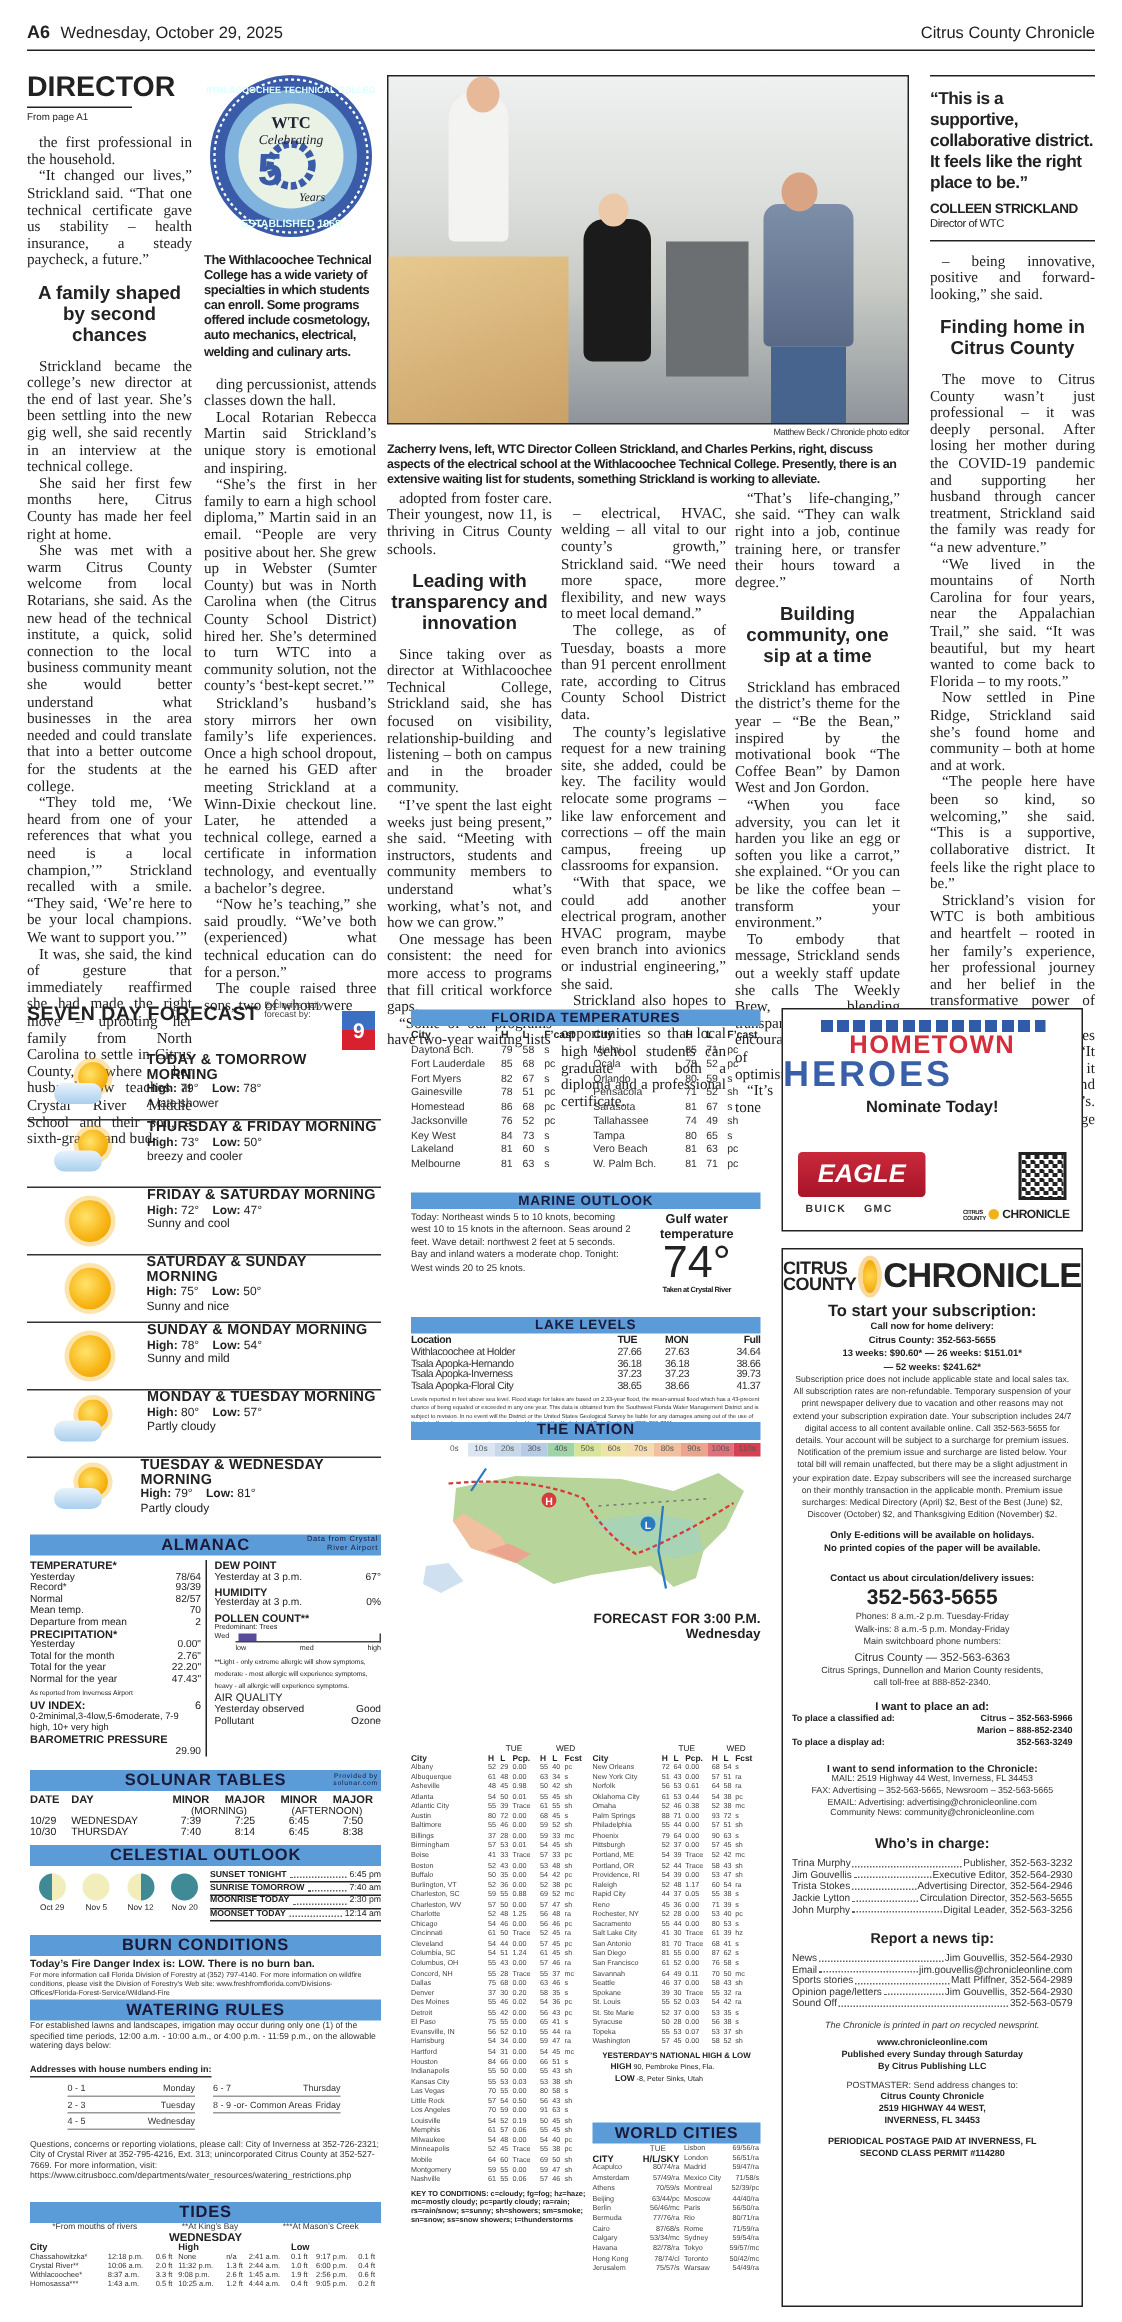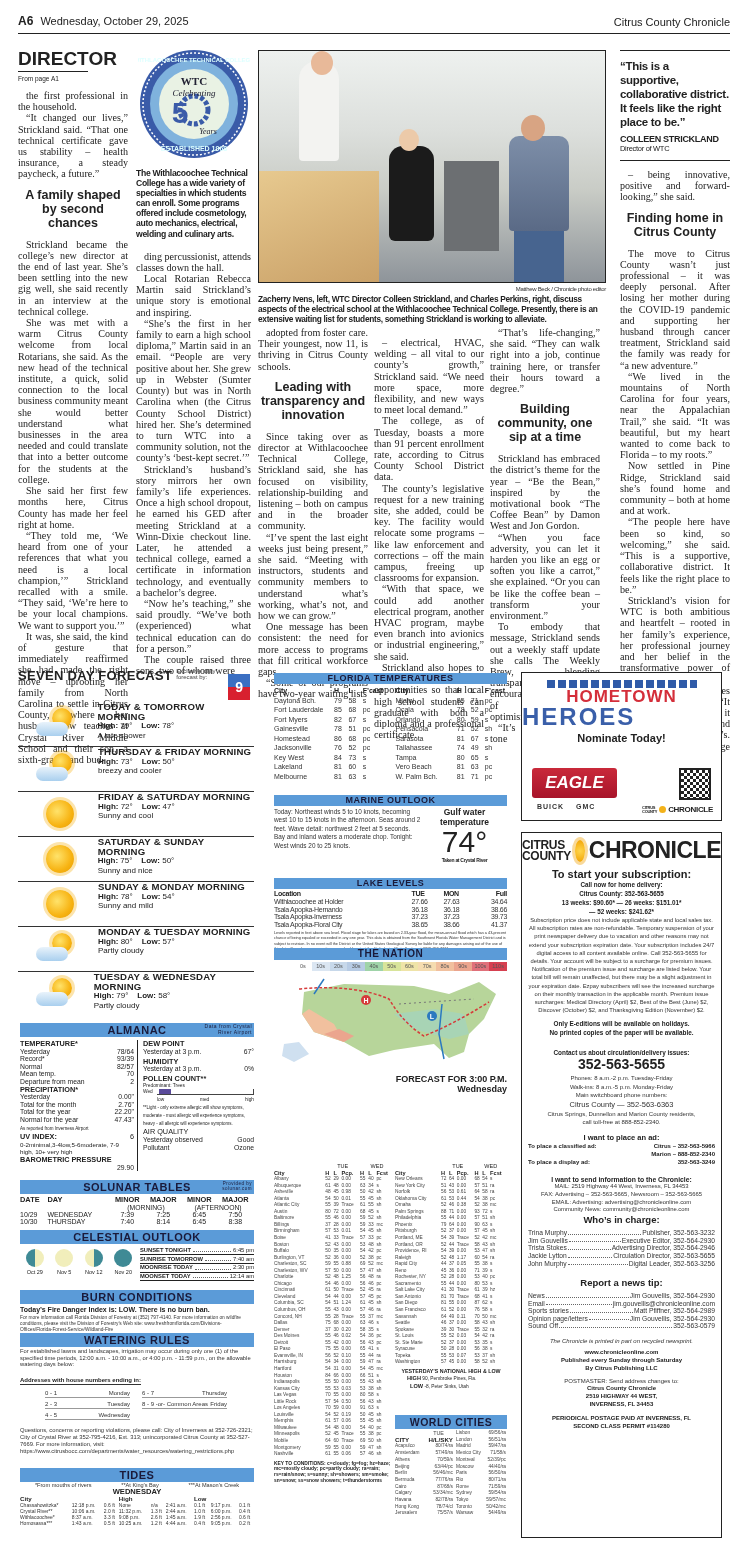--- a/index.html
+++ b/index.html
@@ -41,22 +41,22 @@
 <div class="abs" style="left:18px;top:48px;width:110px">
   <div class="sans" style="font-weight:900;font-size:19px;border-bottom:1.5px solid #222;width:70px;padding-bottom:1px;font-stretch:condensed">DIRECTOR</div>
   <div class="sans" style="font-size:6.5px;margin:3px 0 8px">From page A1</div>
   <div class="body-text" id="c1">
       <p>the first professional in the household.</p>
       <p>“It changed our lives,” Strickland said. “That one technical certificate gave us stability – health insurance, a steady paycheck, a future.”</p>
     </div>
   <div class="subhead">A family shaped by second chances</div>
   <div class="body-text" id="c1b">
       <p>Strickland became the college’s new director at the end of last year. She’s been settling into the new gig well, she said recently in an interview at the technical college.</p>
+      <p>She said her first few months here, Citrus County has made her feel right at home.</p>
       <p>She was met with a warm Citrus County welcome from local Rotarians, she said. As the new head of the technical institute, a quick, solid connection to the local business community meant she would better understand what businesses in the area needed and could translate that into a better outcome for the students at the college.</p>
-      <p>She said her first few months here, Citrus County has made her feel right at home.</p>
       <p>“They told me, ‘We heard from one of your references that what you need is a local champion,’” Strickland recalled with a smile. “They said, ‘We’re here to be your local champions. We want to support you.’”</p>
       <p>It was, she said, the kind of gesture that immediately reaffirmed she had made the right move – uprooting her family from North Carolina to settle in Citrus County, where her husband now teaches at Crystal River Middle School and their son, a sixth-grader and bud-</p>
     </div>
 </div>
 
 <div class="abs" style="left:136px;top:48px;width:115px">
   <div style="position:relative;width:112px;height:112px;margin:0 auto">
     <svg width="112" height="112" viewBox="0 0 112 112">
       <circle cx="56" cy="56" r="54" fill="#3a5ba8"></circle>
       <circle cx="56" cy="56" r="51" fill="none" stroke="#fff" stroke-width="1.5" stroke-dasharray="2 2"></circle>
@@ -222,21 +222,21 @@
           <div>Partly cloudy</div>
         </div>
       </div>
       <div class="fc-row" style="border-bottom: none;">
         <div class="fc-icon">
           <div class="sun" style="left: 20px; top: 4px; width: 20px; height: 20px;"></div>
           <div class="cloud"></div>
         </div>
         <div class="fc-txt">
           <div class="fc-title">TUESDAY &amp; WEDNESDAY MORNING</div>
-          <div class="fc-hl"><b>High:</b><span> 79°    </span><b>&nbsp;&nbsp;&nbsp;Low:</b><span> 58°</span></div>
+          <div class="fc-hl"><b>High:</b><span> 79°    </span><b>&nbsp;&nbsp;&nbsp;Low:</b><span> 81°</span></div>
           <div>Partly cloudy</div>
         </div>
       </div>
     </div>
 </div>
 
 <div class="abs" style="left:20px;top:1023px;width:234px">
   <div class="bluebar" style="height:14px;position:relative;font-size:11px;line-height:14px">
     <span>ALMANAC</span>
     <span style="position:absolute;right:2px;top:1px;font-size:5px;line-height:5.5px;text-align:right;width:50px;font-weight:normal;color:#1a1a3a">Data from Crystal River Airport</span>
@@ -1641,21 +1641,21 @@
     <div>To place a display ad:</div>
     <div>352-563-3249</div>
   </div>
   <div style="font-weight:bold;font-size:6.8px;margin-top:10px;color:#222">I want to send information to the Chronicle:</div>
   <div id="sub-send" style="font-size:5.9px;line-height:7.8px">
       <div>MAIL: 2519 Highway 44 West, Inverness, FL 34453</div>
       <div>FAX:  Advertising – 352-563-5665, Newsroom – 352-563-5665</div>
       <div>EMAIL: Advertising: advertising@chronicleonline.com</div>
       <div>Community News: community@chronicleonline.com</div>
     </div>
-  <div style="font-weight:bold;font-size:9.5px;margin-top:0;color:#222">Who’s in charge:</div>
+  <div style="font-weight:bold;font-size:9.5px;margin-top:10px;color:#222">Who’s in charge:</div>
   <div id="sub-staff" style="padding:0 6px;margin-top:4px">
       <div class="dots">
         <span class="l">Trina Murphy</span>
         <span class="f"></span>
         <span class="r">Publisher, 352-563-3232</span>
       </div>
       <div class="dots">
         <span class="l">Jim Gouvellis</span>
         <span class="f"></span>
         <span class="r">Executive Editor, 352-564-2930</span>

